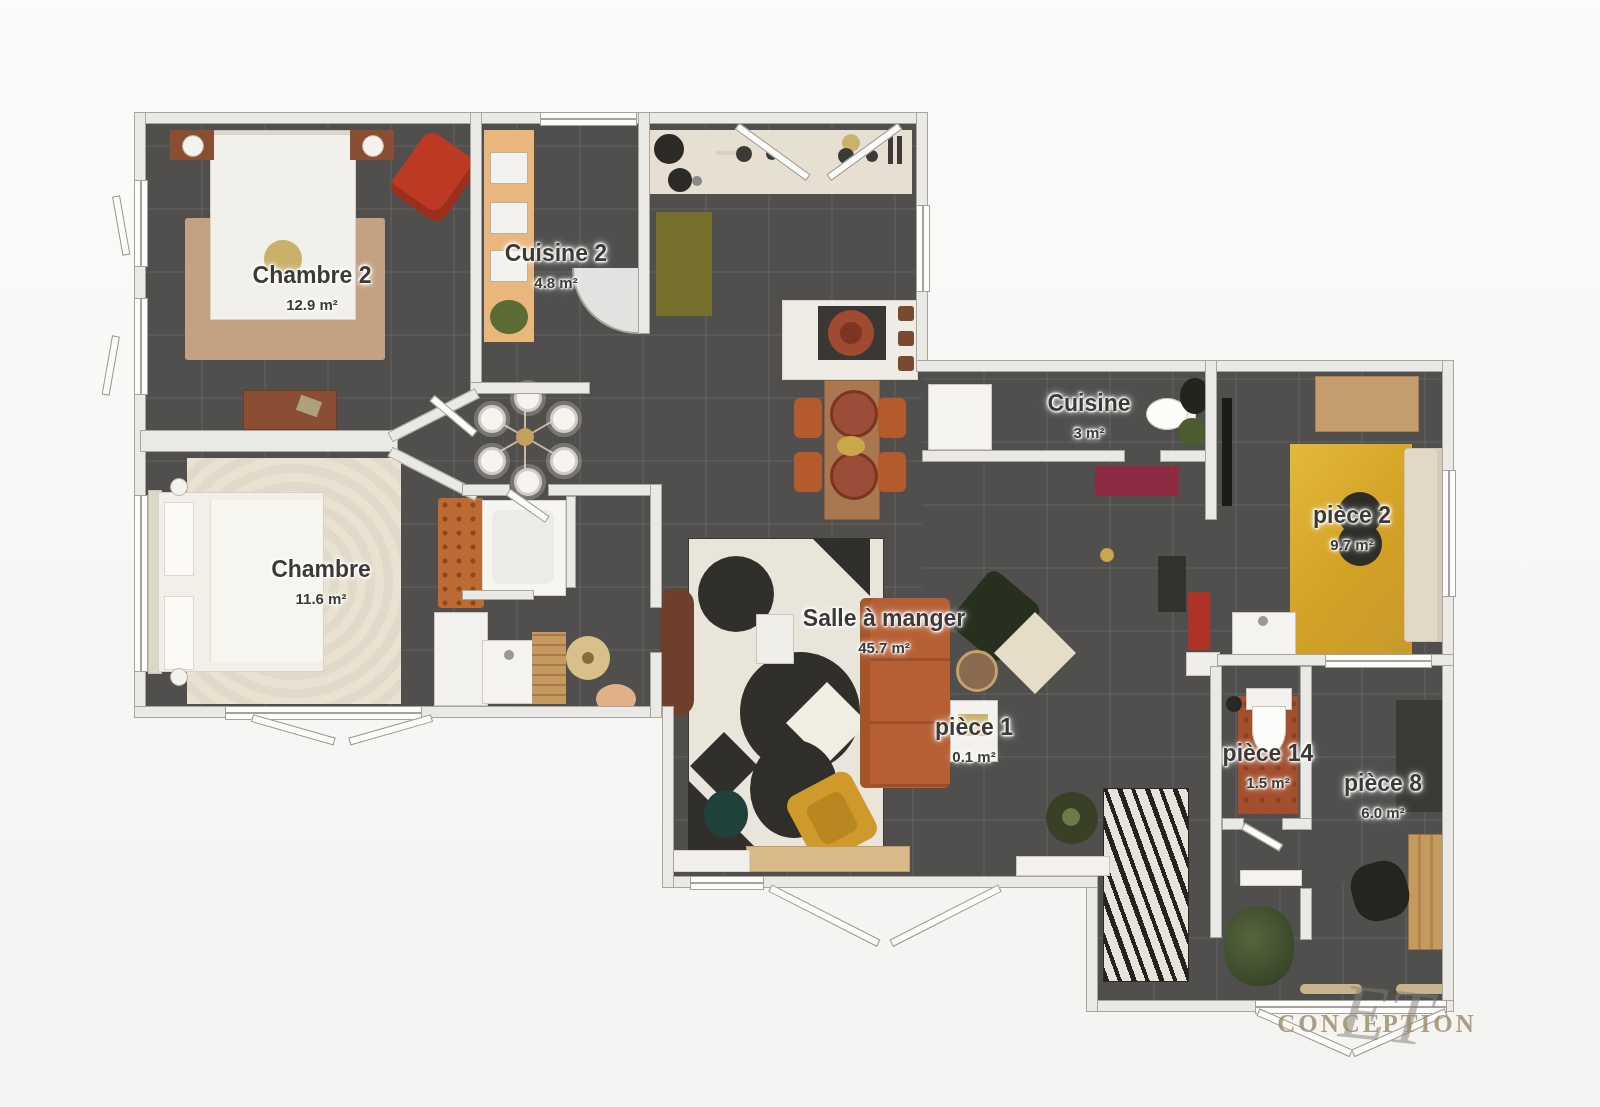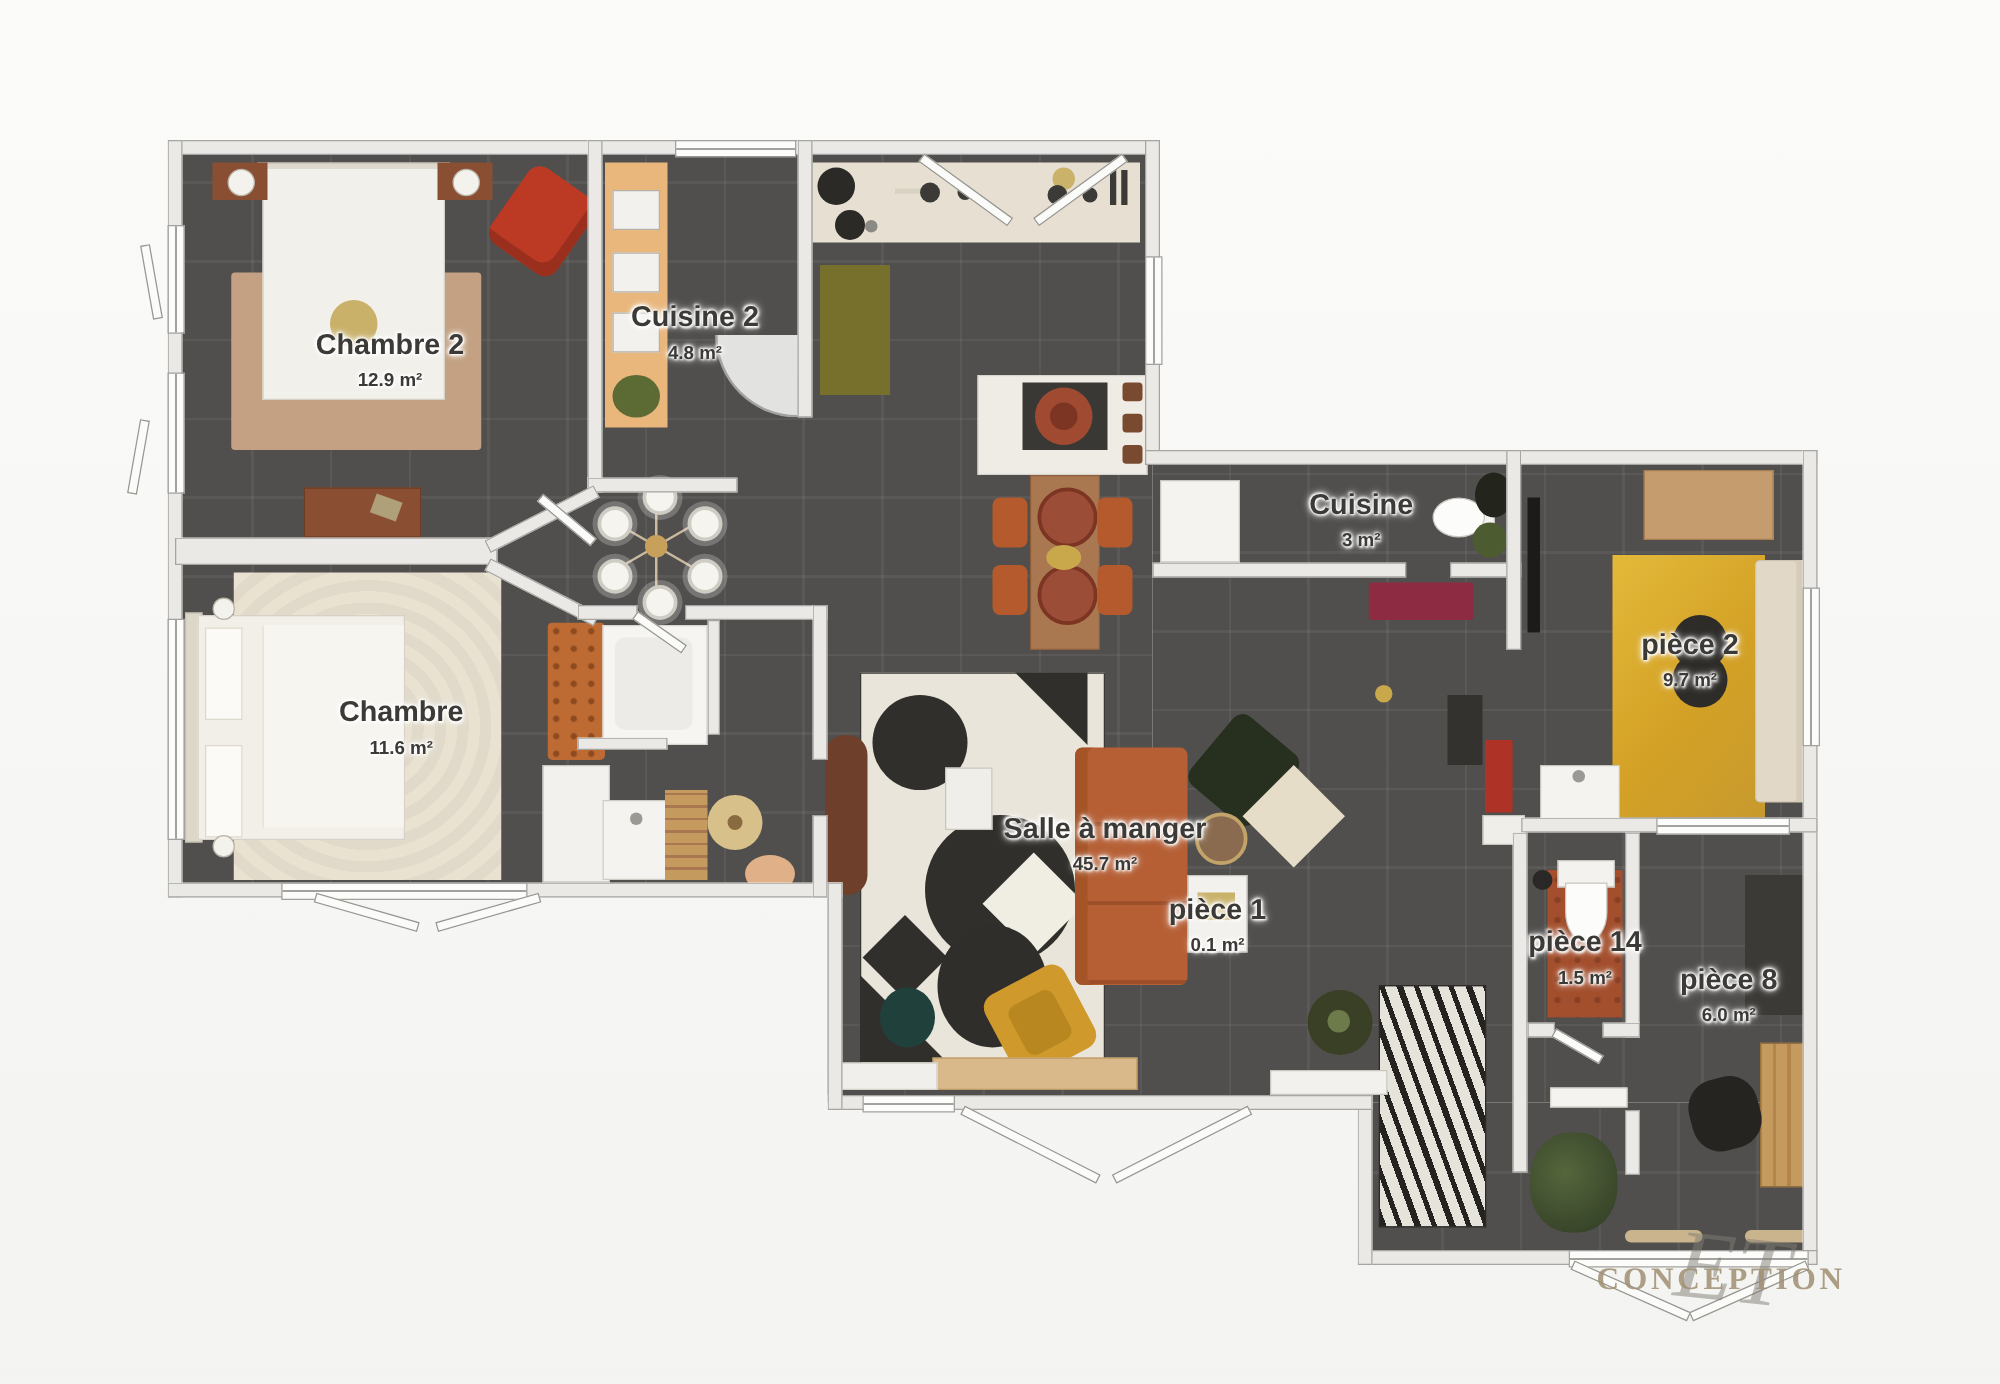--- a/index.html
+++ b/index.html
@@ -246,21 +246,21 @@
     <div class="room-area">4.8 m²</div>
   </div>
   <div class="room-label" style="left:1056px;top:390px;margin-left:33px;">
     <div class="room-name">Cuisine</div>
     <div class="room-area">3 m²</div>
   </div>
   <div class="room-label" style="left:321px;top:556px;">
     <div class="room-name">Chambre</div>
     <div class="room-area">11.6 m²</div>
   </div>
-  <div class="room-label" style="left:884px;top:605px;margin-top:44px;">
+  <div class="room-label" style="left:884px;top:605px;">
     <div class="room-name">Salle à manger</div>
     <div class="room-area">45.7 m²</div>
   </div>
   <div class="room-label" style="left:974px;top:714px;">
     <div class="room-name">pièce 1</div>
     <div class="room-area">0.1 m²</div>
   </div>
   <div class="room-label" style="left:1352px;top:502px;">
     <div class="room-name">pièce 2</div>
     <div class="room-area">9.7 m²</div>

